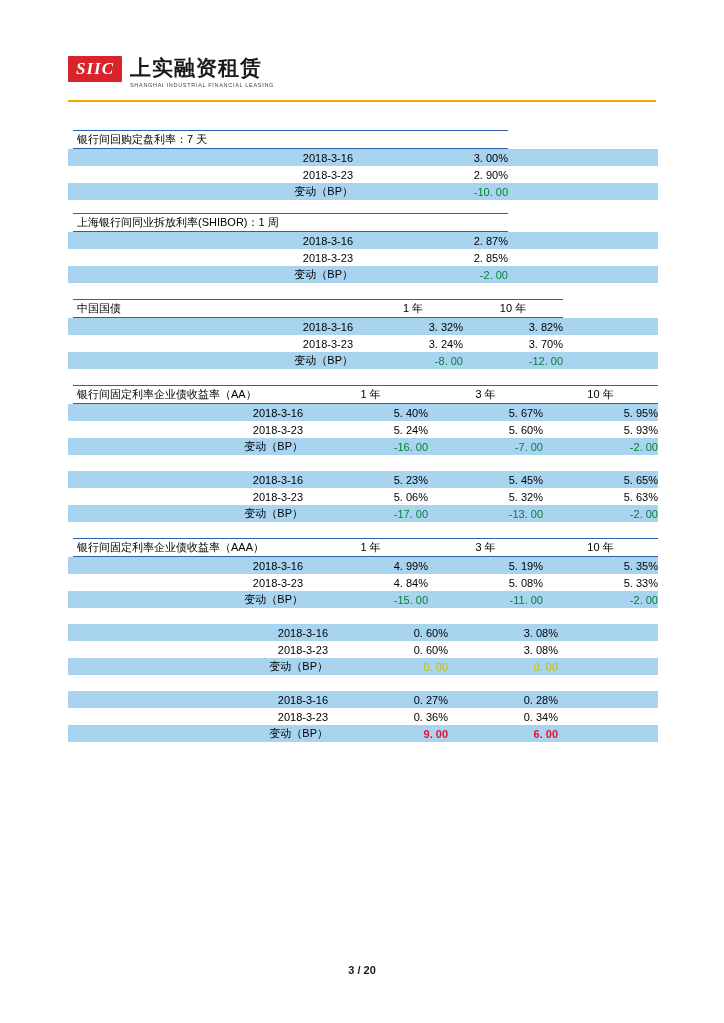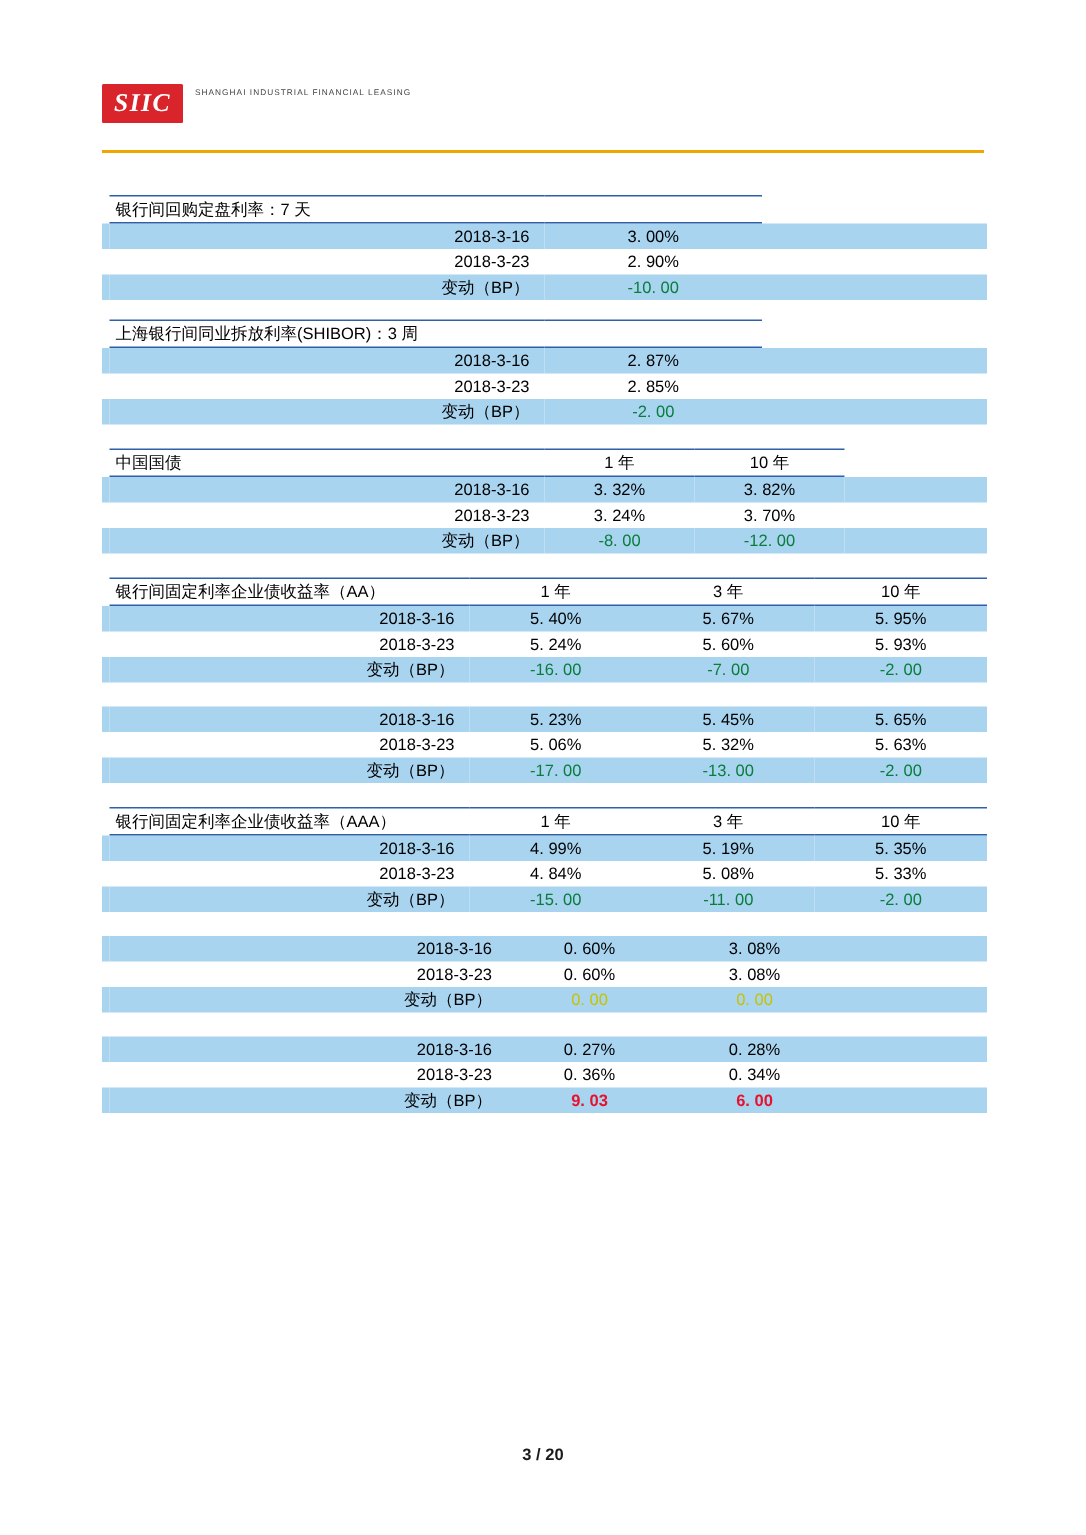--- a/index.html
+++ b/index.html
@@ -133,21 +133,21 @@
   }
 
   .row-date td { height: 17px; }
   .lbl {
     text-align: right;
     padding-right: 10px !important;
     font-family: "Liberation Sans", sans-serif;
     font-size: 11px;
   }
   .val {
-    text-align: center;
+    text-align: right;
     font-size: 11px;
   }
   .band { background: #a8d4f0; }
   .negative { color: #0a7d3c; }
   .positive { color: #e8112d; font-weight: bold; }
   .zero { color: #c7c200; }
   .chg-lbl {
     text-align: right;
     padding-right: 10px !important;
   }
@@ -166,20 +166,21 @@
 </style>
 </head>
 <body>
 
 <div class="page">
 
   <div class="header">
     <div class="logo-wrap">
       <div class="logo-mark">SIIC</div>
       <div class="logo-text-block">
+        <div class="logo-cn">上实融资租赁</div>
         <div class="logo-en">SHANGHAI INDUSTRIAL FINANCIAL LEASING</div>
       </div>
     </div>
     <div class="header-rule"></div>
   </div>
 
   <div class="content">
 
 
     <div style="height:8px"></div>
@@ -224,21 +225,21 @@
     <table class="blk">
       <colgroup>
           <col style="width:5px">
           <col style="width:290px">
           <col style="width:145px">
           <col style="width:150px">
         </colgroup>
       <tbody>
           <tr class="sec-head">
         <td style="border:none"></td>
-        <td class="sec-label">上海银行间同业拆放利率(SHIBOR)：3 周</td>
+        <td class="sec-label">上海银行间同业拆放利率(SHIBOR)：1 周</td>
         <td class="sec-col"></td>
         <td style="border:none"></td>
       </tr>
       <tr class="row-date band">
         <td style="background:transparent"></td>
         <td class="lbl">2018-3-16</td>
         <td class="val">2. 87%</td>
         <td style="background:transparent"></td>
       </tr>
       <tr class="row-date">
@@ -473,21 +474,21 @@
       <tr class="row-date">
         <td></td>
         <td class="lbl">2018-3-23</td>
         <td class="val">0. 36%</td>
         <td class="val">0. 34%</td>
         <td></td>
       </tr>
       <tr class="row-date band">
         <td style="background:transparent"></td>
         <td class="lbl chg-lbl">变动（BP）</td>
-        <td class="val positive">9. 03</td>
+        <td class="val positive">9. 00</td>
         <td class="val positive">6. 00</td>
         <td style="background:transparent"></td>
       </tr>
     </tbody>
       </table>
 
   </div>
 
   <div class="footer">3 / 20</div>
 

